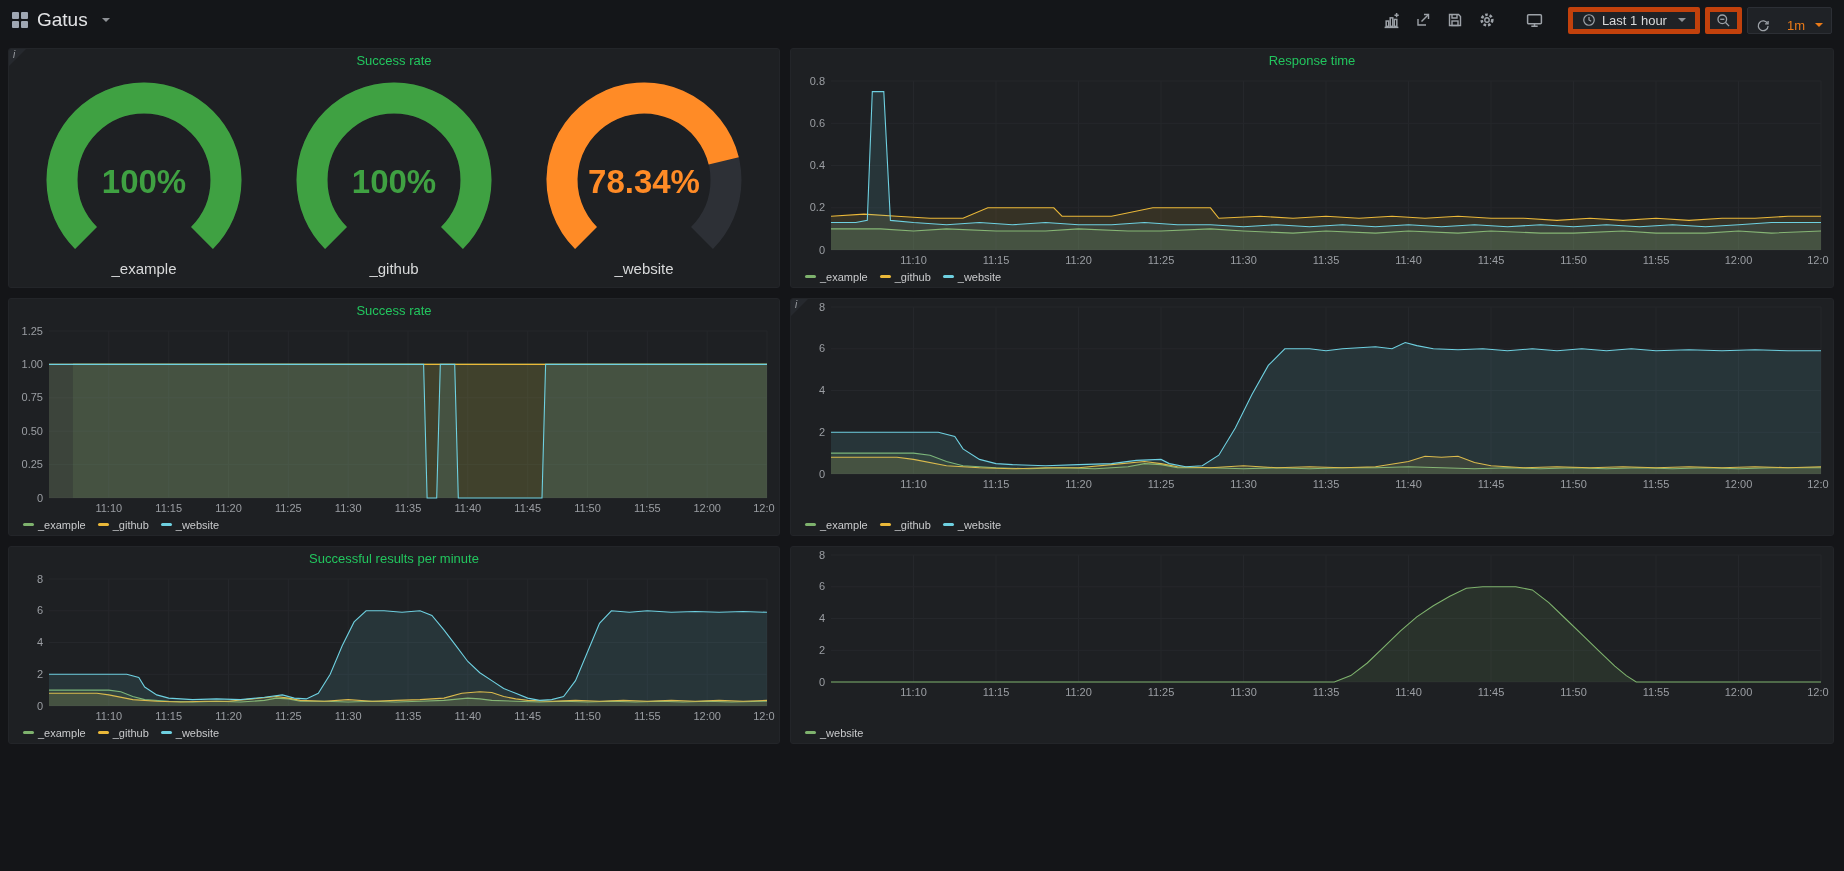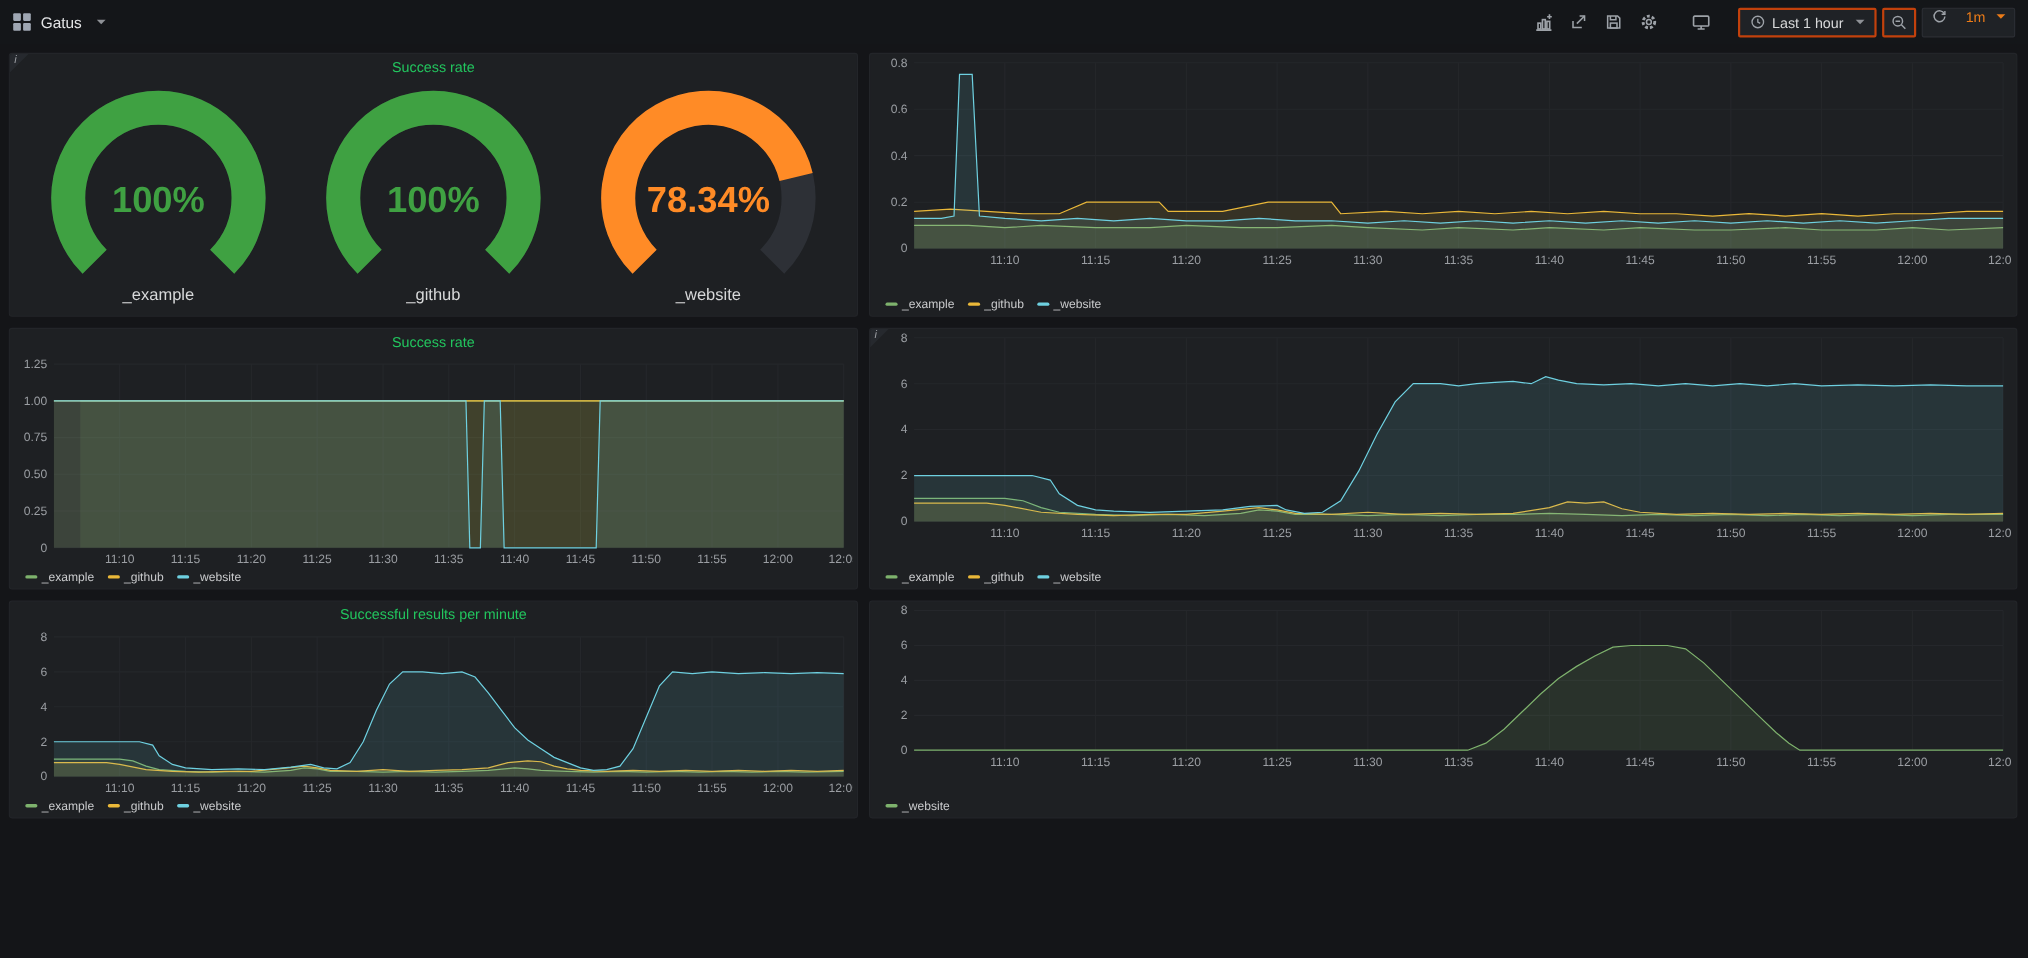--- a/index.html
+++ b/index.html
@@ -4,29 +4,29 @@
 <style>
   *{margin:0;padding:0;box-sizing:border-box}
   html,body{width:1844px;height:871px}
   body{background:#141518;font-family:"Liberation Sans","DejaVu Sans",sans-serif;color:#d8d9da;overflow:hidden}
 
   
   .navbar{height:40px;display:flex;align-items:center;padding:0 12px;background:#141619}
   .nav-left{display:flex;align-items:center;gap:9px}
   .grid-icon{display:grid;grid-template-columns:7px 7px;grid-template-rows:7px 7px;gap:2px}
   .grid-icon b{background:#9fa7b3;border-radius:1px}
-  .dash-title{font-size:14px;font-weight:500;color:#e3e4e6;cursor:pointer}
+  .dash-title{font-size:19px;font-weight:500;color:#e3e4e6;cursor:pointer}
   .caret{width:0;height:0;border-left:4px solid transparent;border-right:4px solid transparent;border-top:4px solid #8e9196;display:inline-block;margin-left:5px}
   .nav-right{margin-left:auto;display:flex;align-items:center;gap:5px}
   .icon-btn{width:27px;height:27px;display:flex;align-items:center;justify-content:center;cursor:pointer;border-radius:2px}
   .icon-btn svg{stroke:#9da2a8;fill:none;stroke-width:1.4}
-  .boxed{background:#1f2226;border:2px solid #c2410c;height:27px;display:flex;align-items:center;padding:0 9px;border-radius:2px;cursor:pointer;gap:6px;font-size:13px;color:#d8d9da}
+  .boxed{background:#1f2226;border:5px solid #c2410c;height:27px;display:flex;align-items:center;padding:0 9px;border-radius:2px;cursor:pointer;gap:6px;font-size:13px;color:#d8d9da}
   .boxed svg{stroke:#9da2a8;fill:none;stroke-width:1.4}
   .spacer-sm{width:10px}
-  .refresh-group{display:flex;align-items:flex-start;background:#1f2226;border:1px solid #2c2f35;border-radius:2px;height:27px}
+  .refresh-group{display:flex;align-items:flex-end;background:#1f2226;border:1px solid #2c2f35;border-radius:2px;height:27px}
   .refresh-group .seg{display:flex;align-items:center;padding:0 8px;cursor:pointer;gap:5px}
   .refresh-group .divider{width:1px;background:#2c2f35}
   .accent-text{font-size:13px}
   .caret-accent{border-top-color:#eb7b18}
 
   
   .dashboard{display:grid;grid-template-columns:772px 1044px;grid-template-rows:240px 238px 198px;gap:10px;padding:8px}
   .panel{background:#1e2023;border:1px solid #232529;border-radius:3px;position:relative;display:flex;flex-direction:column;overflow:hidden}
   .panel-title{height:24px;line-height:24px;text-align:center;font-size:13px;font-weight:400;color:#22c55e;cursor:pointer;flex:0 0 auto}
   .panel-body{flex:1;display:flex;flex-direction:column;min-height:0;padding:0 4px 2px 4px}
@@ -163,20 +163,21 @@
         <path d="M67.02 157.98A82 82 0 1 1 182.98 157.98" stroke="#2d3036" stroke-width="31" fill="none"></path>
         <path d="M67.02 157.98A82 82 0 1 1 204.74 80.88" stroke="#ff8b26" stroke-width="31" fill="none"></path>
         <text class="gval" x="125" y="113" text-anchor="middle" fill="#ff8b26">78.34%</text>
       </svg>
       <div class="gname">_website</div>
     </div>
       </div>
   </section>
 
   <section class="panel">
+    <header class="panel-title">Response time</header>
     <div class="panel-body">
       <div class="plot"><svg width="1034" height="195">
             <line class="grid-line" x1="118.5" y1="8" x2="118.5" y2="177"></line>
             <text class="tick" x="118.5" y="191" text-anchor="middle">11:10</text>
             <line class="grid-line" x1="201.0" y1="8" x2="201.0" y2="177"></line>
             <text class="tick" x="201.0" y="191" text-anchor="middle">11:15</text>
             <line class="grid-line" x1="283.5" y1="8" x2="283.5" y2="177"></line>
             <text class="tick" x="283.5" y="191" text-anchor="middle">11:20</text>
             <line class="grid-line" x1="366.0" y1="8" x2="366.0" y2="177"></line>
             <text class="tick" x="366.0" y="191" text-anchor="middle">11:25</text>

